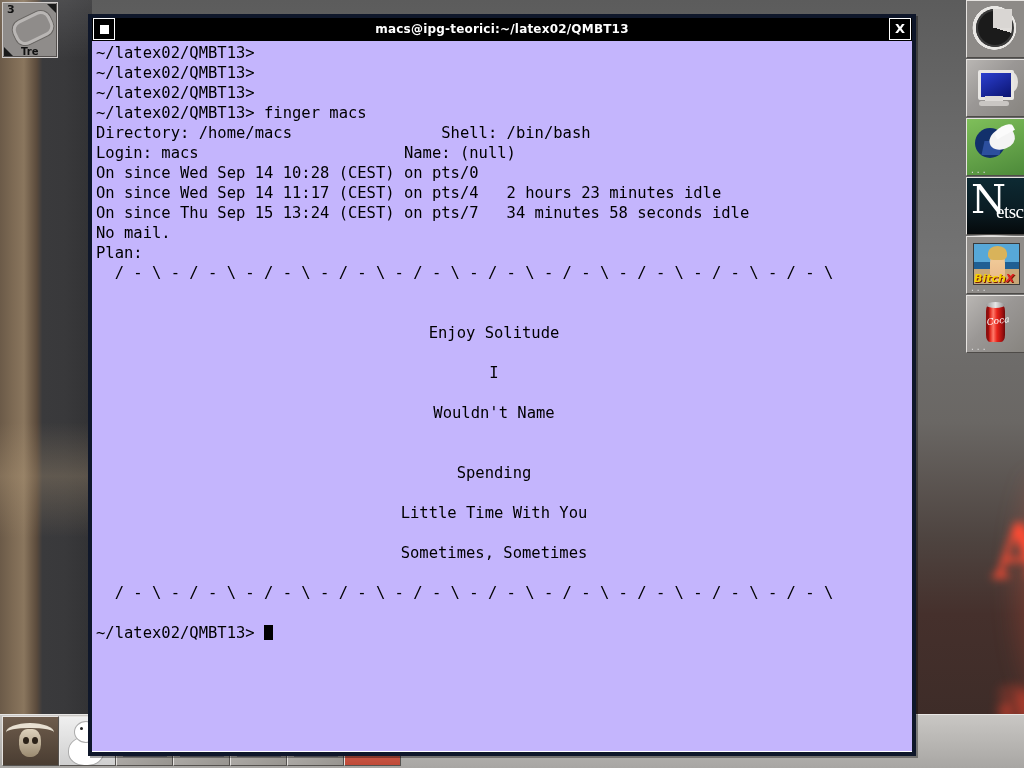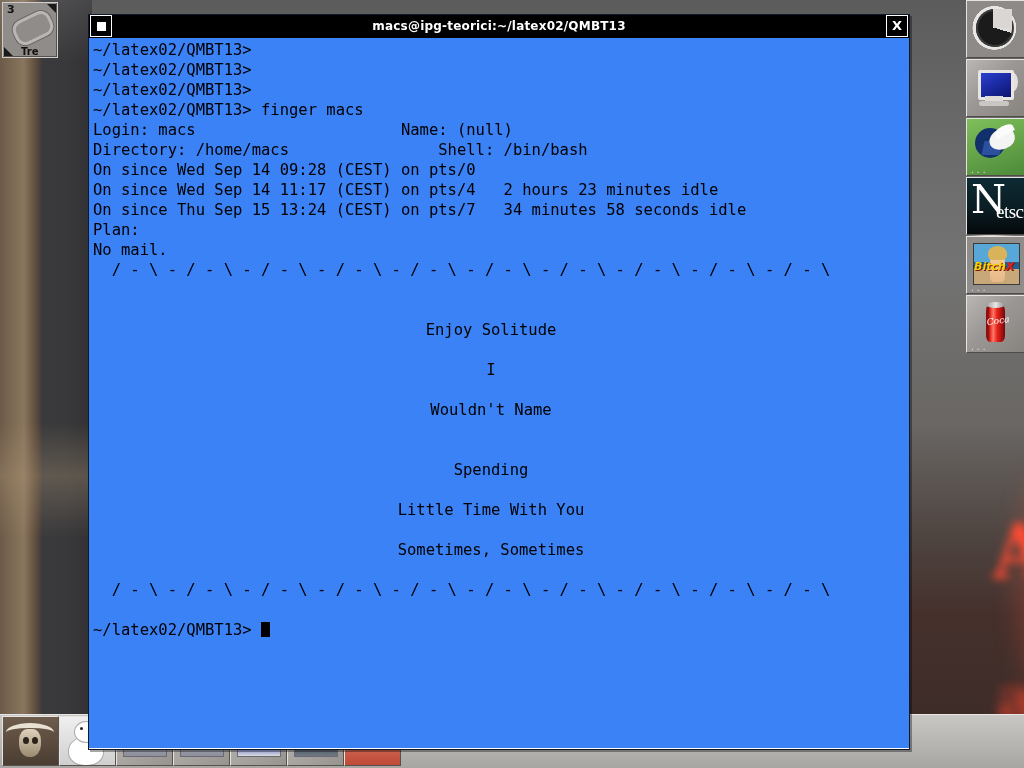--- a/index.html
+++ b/index.html
@@ -179,41 +179,41 @@
       font-size: 19px; color:#ffffff; letter-spacing:-.5px; }
   
   .art-bx { background:#8f8c89; }
   .art-bx .photo { position:absolute; left:6px; top:6px; width:45px; height:40px;
       background: linear-gradient(to bottom, #57a8d8 0 45%, #1f5f93 45% 62%, #c8a878 62% 100%);
       border:1px solid #3a3a3a; overflow:hidden; }
   .art-bx .girl { position:absolute; left:16px; top:4px; width:15px; height:34px;
       background: linear-gradient(to bottom, #f0c896 0 40%, #e8b888 100%); border-radius:45% 45% 20% 20%; }
   .art-bx .hair { position:absolute; left:14px; top:2px; width:19px; height:14px;
       background:#d9b35a; border-radius:50% 50% 30% 30%; }
-  .art-bx .logo { position:absolute; left:7px; bottom:20px; font-family:"DejaVu Sans", sans-serif;
+  .art-bx .logo { position:absolute; left:7px; bottom:8px; font-family:"DejaVu Sans", sans-serif;
       font-size:11px; font-weight:bold; color:#f5d200; font-style:italic;
       text-shadow: 1px 1px 0 #7a1b00; }
   .art-bx .logo b { color:#e02020; }
   
   .art-coke .can { position:absolute; left:19px; top:8px; width:19px; height:38px;
       background: linear-gradient(to right,#8e0d0d 0 12%, #e02a20 22%, #ff7a6a 38%, #e8231a 58%, #a21010 85%, #6e0808 100%);
       border-radius: 4px / 7px; }
   .art-coke .lid { position:absolute; left:19px; top:6px; width:19px; height:6px;
       background: linear-gradient(to right,#9a9a9a,#e6e6e6,#8f8f8f); border-radius:50%; }
   .art-coke .sw { position:absolute; left:20px; top:20px; width:17px; height:13px;
       color:#fff; font-family:"DejaVu Serif", serif; font-style:italic; font-size:9px;
       transform: rotate(-8deg); }
 
   
   #term-window {
     position: absolute;
     left: 88px; top: 14px;
     width: 820px; height: 734px;
     background: #ffffff;
-    border: 1px solid #0f172a;
+    border: 4px solid #0f172a;
     box-shadow: 2px 2px 0 rgba(0,0,0,.35);
   }
   #titlebar {
     position: relative;
     height: 22px;
     background: #000000;
     border-bottom: 1px solid #000;
     display: flex;
     align-items: center;
   }
@@ -246,21 +246,21 @@
     font-family: "DejaVu Sans", sans-serif;
     font-size: 13px;
     font-weight: bold;
     line-height: 19px;
     text-align: center;
     flex: 0 0 auto;
   }
   #term-body {
     position: relative;
     height: 710px;
-    background: #3b82f6;
+    background: #c4b5fd;
     overflow: hidden;
     padding: 2px 0 0 4px;
     box-sizing: border-box;
   }
   .tline {
     color: #000000;
     font-family: "DejaVu Sans Mono", monospace;
     font-size: 15.5px;
     line-height: 20px;
     height: 20px;
@@ -439,27 +439,27 @@
       <div id="title-text">macs@ipg-teorici:~/latex02/QMBT13</div>
       <div id="title-close-btn">X</div>
     </div>
 
     <div id="term-body">
 
       <div class="tline">~/latex02/QMBT13&gt;</div>
       <div class="tline">~/latex02/QMBT13&gt;</div>
       <div class="tline">~/latex02/QMBT13&gt;</div>
       <div class="tline">~/latex02/QMBT13&gt; finger macs</div>
+      <div class="tline">Directory: /home/macs                Shell: /bin/bash</div>
       <div class="tline">Login: macs                      Name: (null)</div>
-      <div class="tline">Directory: /home/macs                Shell: /bin/bash</div>
-      <div class="tline">On since Wed Sep 14 09:28 (CEST) on pts/0</div>
+      <div class="tline">On since Wed Sep 14 10:28 (CEST) on pts/0</div>
       <div class="tline">On since Wed Sep 14 11:17 (CEST) on pts/4   2 hours 23 minutes idle</div>
       <div class="tline">On since Thu Sep 15 13:24 (CEST) on pts/7   34 minutes 58 seconds idle</div>
+      <div class="tline">No mail.</div>
       <div class="tline">Plan:</div>
-      <div class="tline">No mail.</div>
 
       <div class="tline">  / - \ - / - \ - / - \ - / - \ - / - \ - / - \ - / - \ - / - \ - / - \ - / - \</div>
 
       <div class="tline poem blank"></div>
       <div class="tline poem blank"></div>
       <div class="tline poem">Enjoy Solitude</div>
       <div class="tline poem blank"></div>
       <div class="tline poem">I</div>
       <div class="tline poem blank"></div>
       <div class="tline poem">Wouldn't Name</div>

